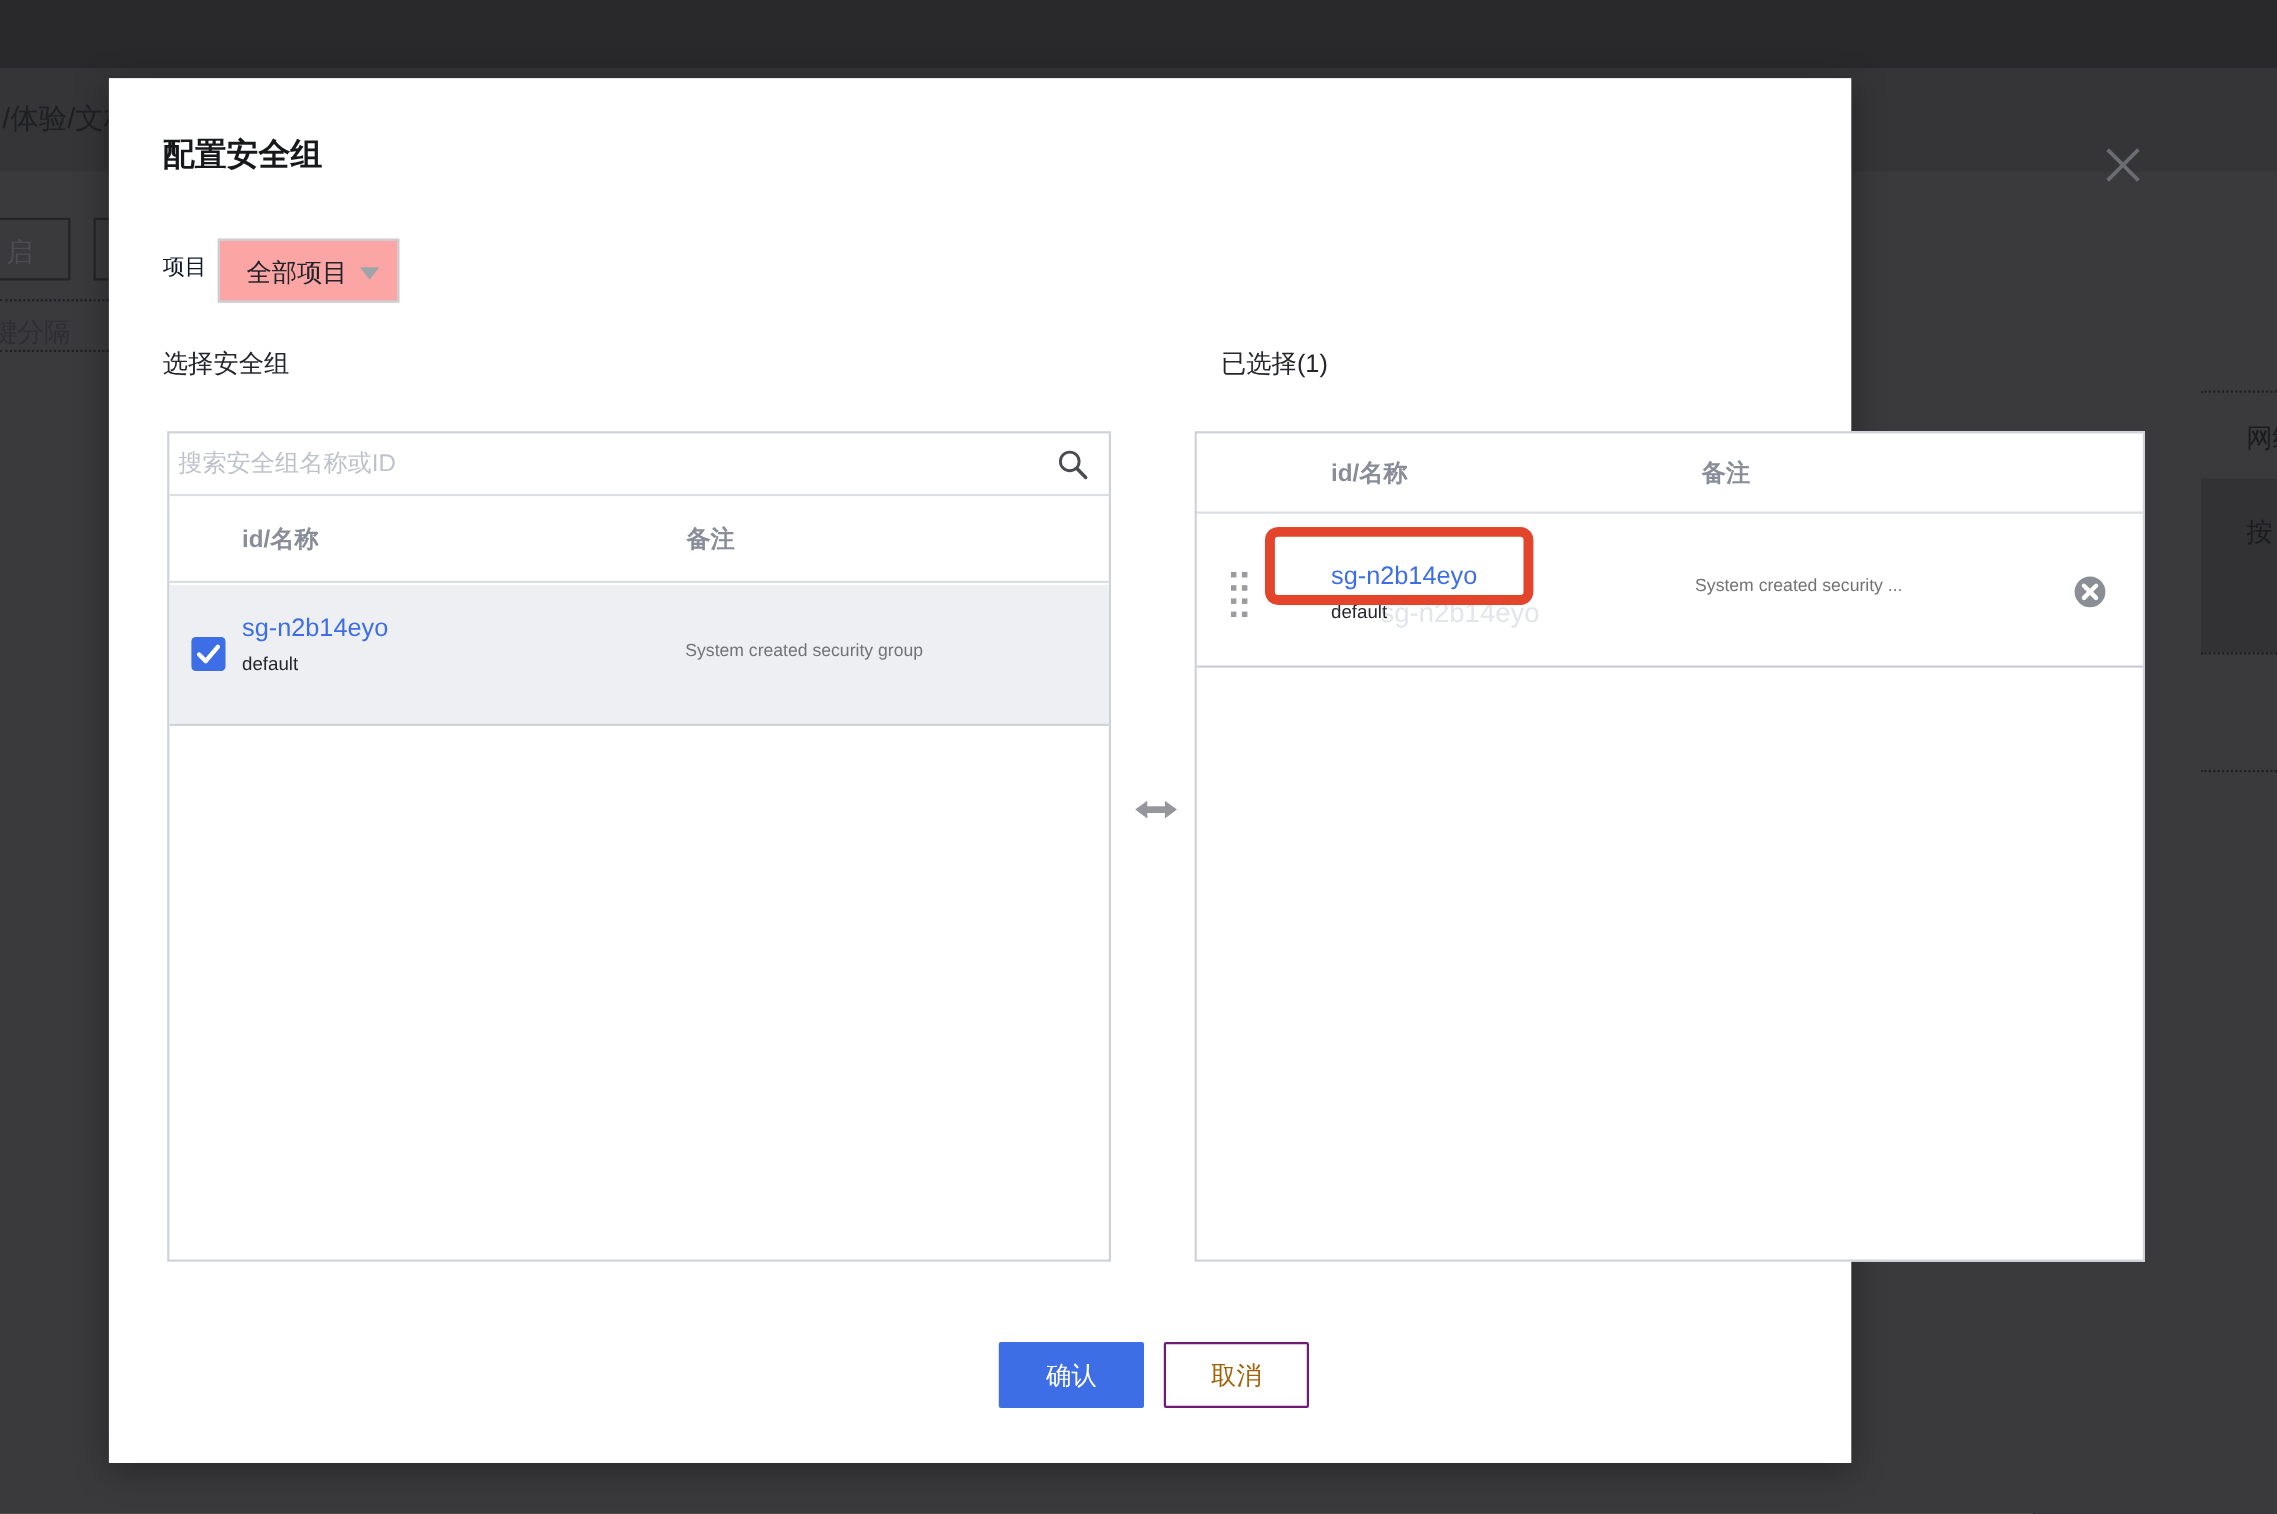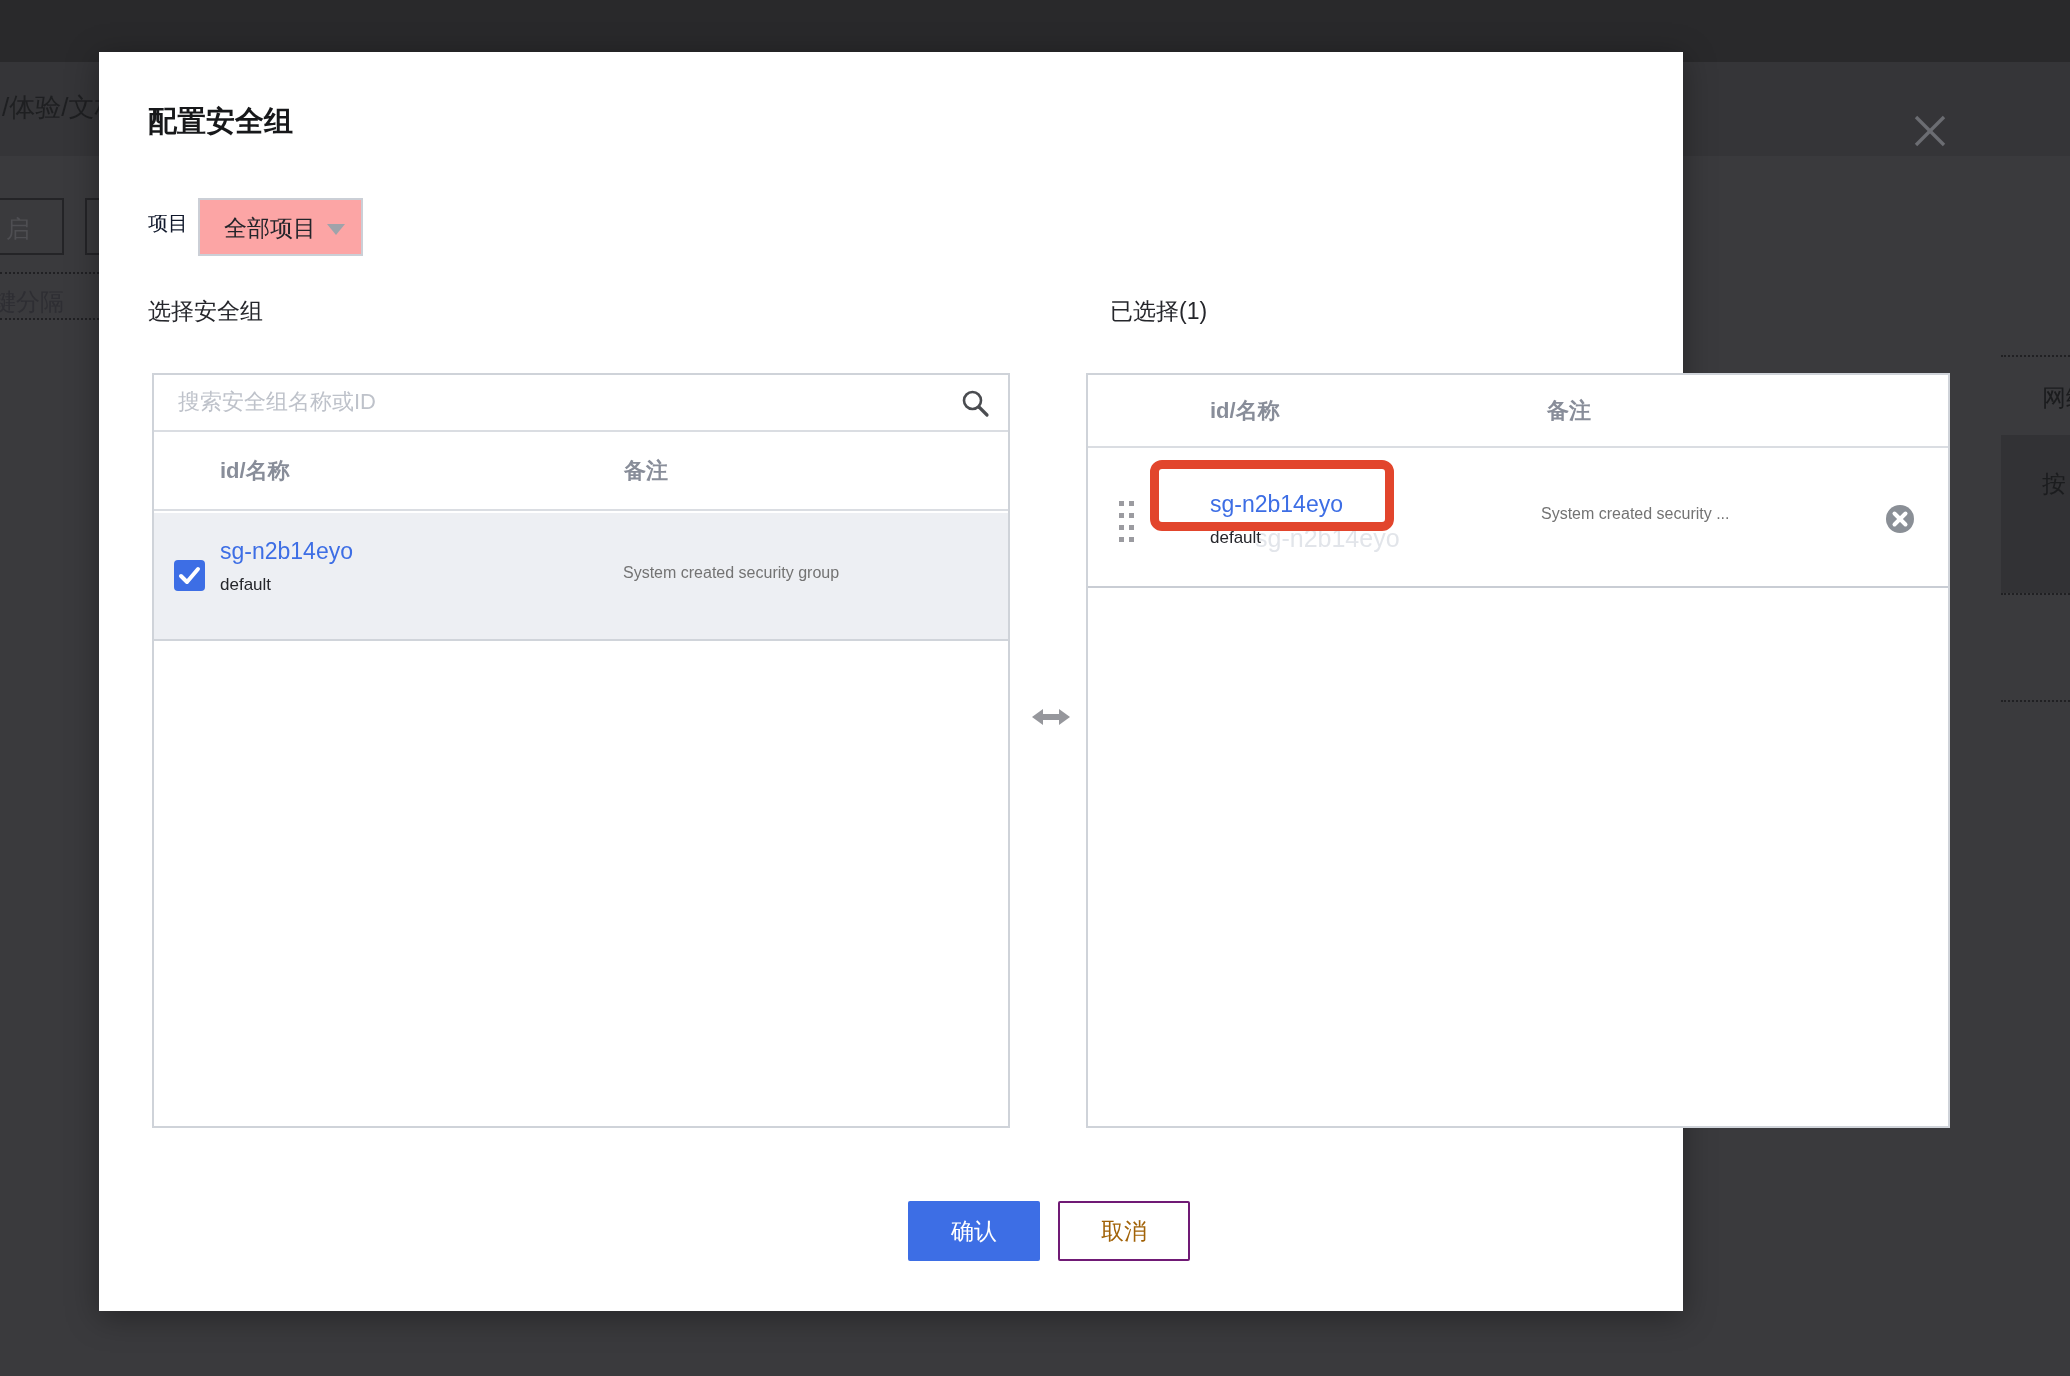--- a/index.html
+++ b/index.html
@@ -17,21 +17,21 @@
   .bg-dot2{position:absolute;left:0;top:318px;width:99px;border-top:2px dotted #202023;}
   .bg-hint{position:absolute;left:-8px;top:286px;font-size:24px;color:#2E2E33;white-space:nowrap;}
   .bg-right-band{position:absolute;left:2001px;top:435px;width:69px;height:158px;background:#323235;}
   .bg-rdot1{position:absolute;left:2001px;top:355px;width:69px;border-top:2px dotted #202023;}
   .bg-rdot2{position:absolute;left:2001px;top:593px;width:69px;border-top:2px dotted #202023;}
   .bg-rdot3{position:absolute;left:2001px;top:700px;width:69px;border-top:2px dotted #202023;}
   .bg-rtext1{position:absolute;left:2042px;top:382px;font-size:24px;color:#1B1C1E;white-space:nowrap;}
   .bg-rtext2{position:absolute;left:2042px;top:468px;font-size:24px;color:#1B1C1E;white-space:nowrap;}
 
   
-  .modal{position:absolute;left:99px;top:52px;width:1584px;height:1259px;background:#FFFFFF;
+  .modal{position:absolute;left:99px;top:71px;width:1584px;height:1259px;background:#FFFFFF;
          box-shadow:0 6px 30px rgba(0,0,0,0.35);}
   .modal-title{position:absolute;left:49px;top:50px;font-size:29px;font-weight:bold;color:#17181A;margin:0;}
   .close-btn{position:absolute;left:1808px;top:56px;width:46px;height:46px;border:none;background:none;cursor:pointer;padding:0;}
 
   .project-label{position:absolute;left:49px;top:158px;font-size:20px;color:#0f172a;}
   .project-select{position:absolute;left:99px;top:146px;width:165px;height:58px;background:#fca5a5;
                   border:2px solid #CBCFD6;cursor:pointer;}
   .project-select .val{position:absolute;left:24px;top:13px;font-size:23px;color:#23242A;}
   .caret{position:absolute;right:16px;top:24px;width:0;height:0;border-left:9px solid transparent;
          border-right:9px solid transparent;border-top:11px solid #9FA3AA;}
@@ -39,21 +39,21 @@
   .panel-heading{position:absolute;font-size:23px;color:#25262B;}
   .heading-left{left:49px;top:244px;}
   .heading-right{left:987px;top:244px;margin-left:24px;}
 
   .panel{position:absolute;top:321px;background:#fff;border:2px solid #CFD3D9;}
   .panel-left{left:53px;width:858px;height:755px;}
   .panel-right{left:987px;width:864px;height:755px;}
 
   .searchbar{position:absolute;left:0;top:0;width:100%;height:57px;border-bottom:2px solid #DADDE2;}
   .search-input{position:absolute;left:0;top:0;width:780px;height:53px;border:none;outline:none;
-                padding:0 0 0 24px;font-size:22px;color:#b91c1c;background:transparent;}
+                padding:0 0 0 8px;font-size:22px;color:#b91c1c;background:transparent;}
   .search-input::placeholder{color:#BEC2CA;}
   .search-icon{position:absolute;right:18px;top:13px;cursor:pointer;}
 
   .thead{position:absolute;left:0;width:100%;}
   .thead-left{top:57px;height:79px;border-bottom:2px solid #DADDE2;}
   .thead-right{top:0;height:73px;border-bottom:2px solid #DADDE2;}
   .th{position:absolute;font-size:22px;font-weight:bold;color:#888D99;top:50%;transform:translateY(-50%);}
   .panel-left .th1{left:66px;} .panel-left .th2{left:470px;}
   .panel-right .th1{left:122px;} .panel-right .th2{left:459px;}
 

